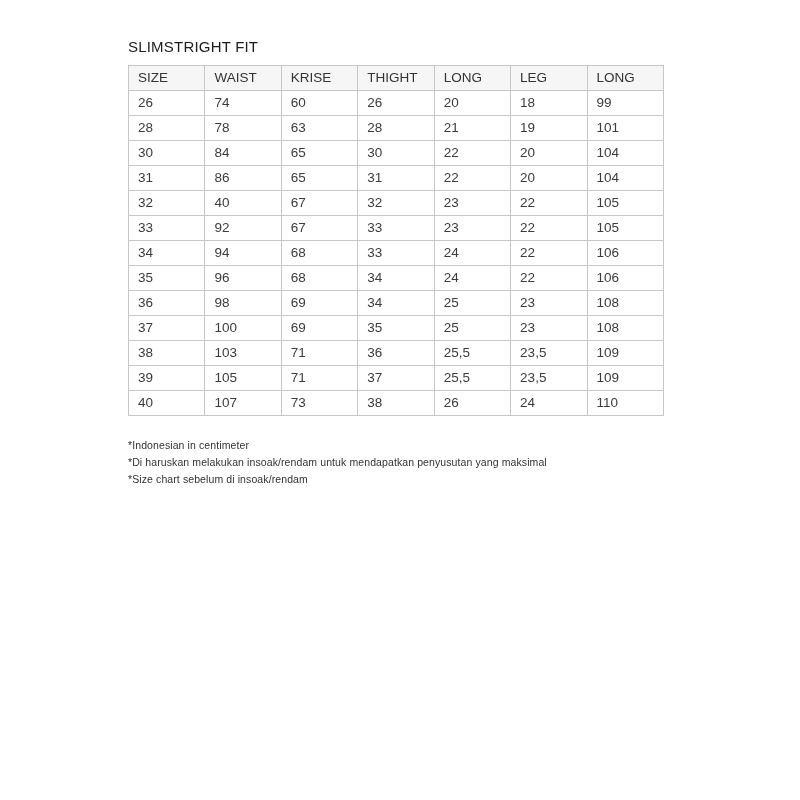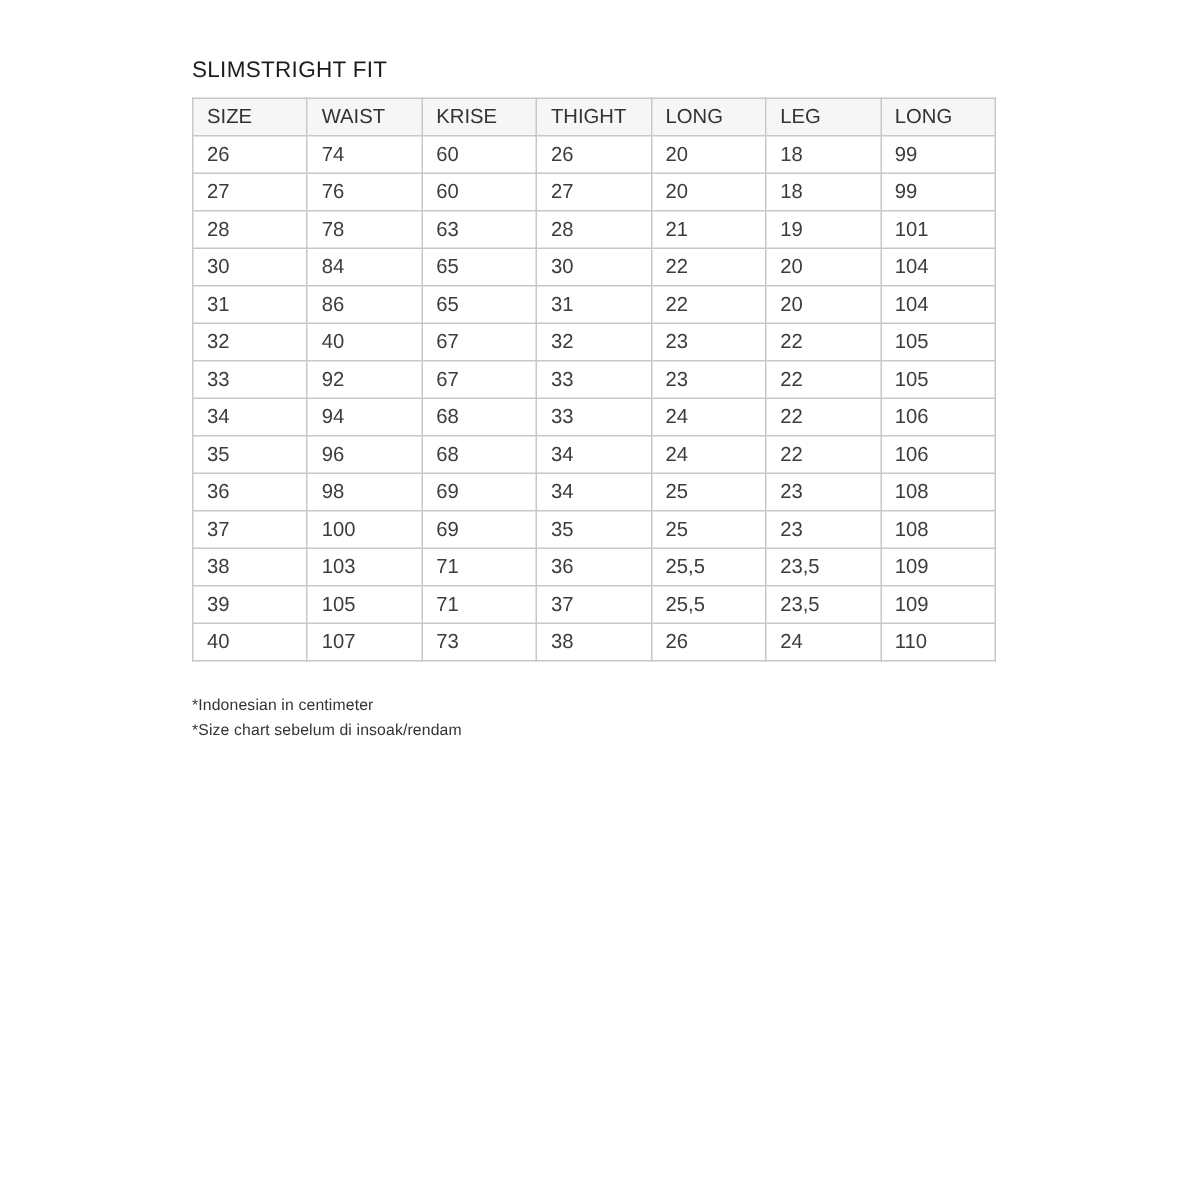--- a/index.html
+++ b/index.html
@@ -88,29 +88,20 @@
           <tr>
             <td>26</td>
             <td>74</td>
             <td>60</td>
             <td>26</td>
             <td>20</td>
             <td>18</td>
             <td>99</td>
           </tr>
           <tr>
-            <td>27</td>
-            <td>76</td>
-            <td>60</td>
-            <td>27</td>
-            <td>20</td>
-            <td>18</td>
-            <td>99</td>
-          </tr>
-          <tr>
             <td>28</td>
             <td>78</td>
             <td>63</td>
             <td>28</td>
             <td>21</td>
             <td>19</td>
             <td>101</td>
           </tr>
           <tr>
             <td>30</td>
@@ -209,17 +200,18 @@
             <td>38</td>
             <td>26</td>
             <td>24</td>
             <td>110</td>
           </tr>
         </tbody>
     </table>
 
     <div class="footnotes">
       <p>*Indonesian in centimeter</p>
+      <p>*Di haruskan melakukan insoak/rendam untuk mendapatkan penyusutan yang maksimal</p>
       <p>*Size chart sebelum di insoak/rendam</p>
     </div>
 
   </div>
 </div>
 
 </body></html>

